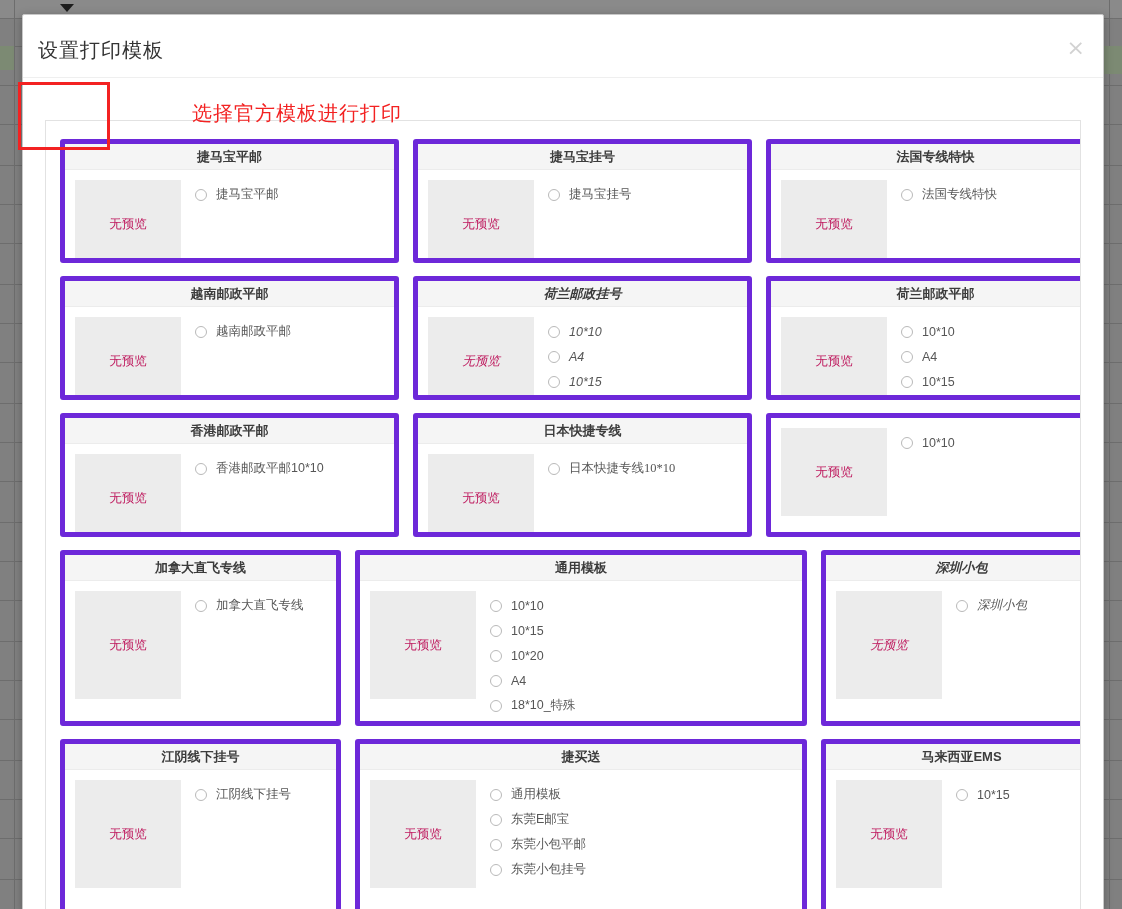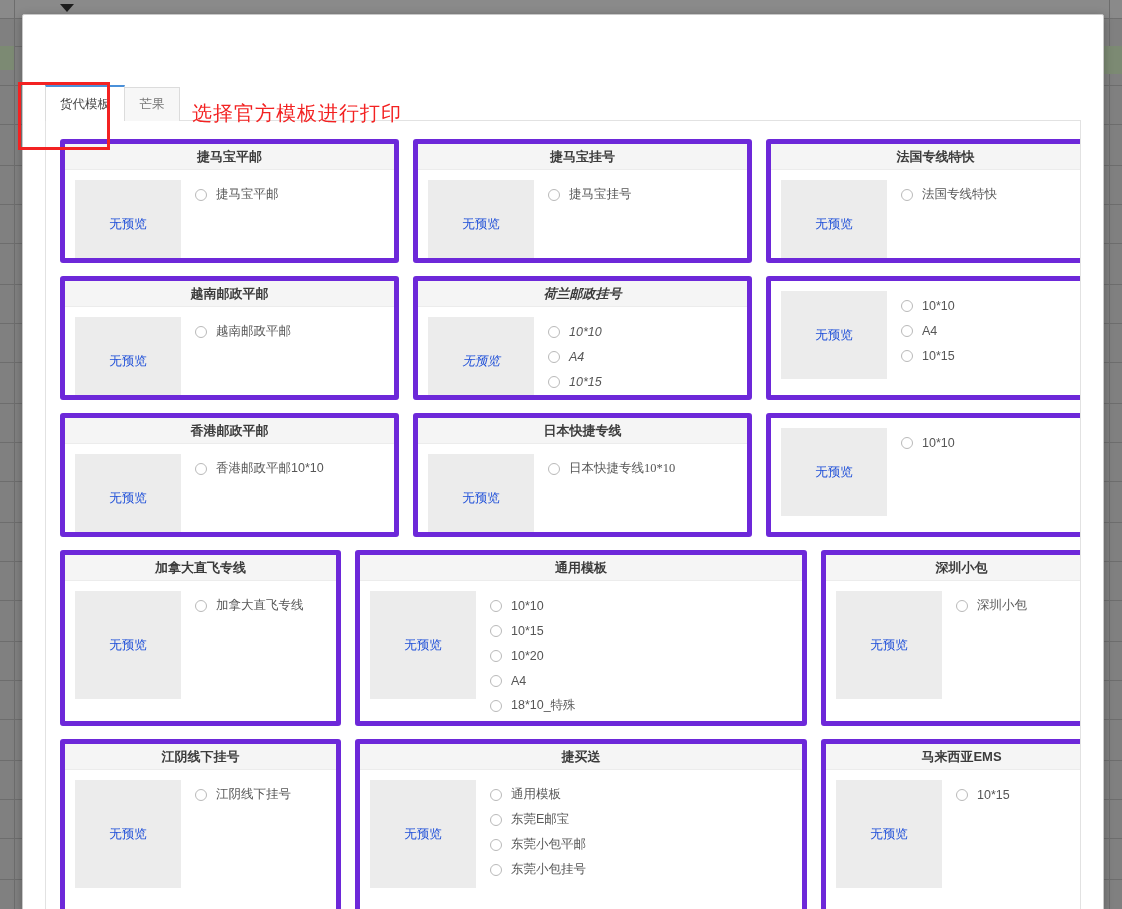--- a/index.html
+++ b/index.html
@@ -73,21 +73,21 @@
     border:5px solid #6d28d9;border-radius:3px;background:#fff;box-sizing:border-box;
     overflow:hidden;margin-right:14px;
   }
   .card:last-child{margin-right:0;}
   .card-head{
     height:25px;line-height:25px;text-align:center;background:#f5f5f5;
     border-bottom:1px solid #ececec;font-size:13px;font-weight:bold;color:#3b3b3b;
   }
   .card-body{display:flex;padding:10px 8px 10px 10px;}
   .preview{
-    width:106px;flex:0 0 106px;background:#ececec;color:#1d4ed8;font-size:12.5px;
+    width:106px;flex:0 0 106px;background:#ececec;color:#be185d;font-size:12.5px;
     display:flex;align-items:center;justify-content:center;
   }
   .opts{flex:1;padding-left:14px;padding-top:2px;}
   .opt{display:flex;align-items:center;height:25px;cursor:pointer;}
   .radio{
     width:12px;height:12px;border:1px solid #b9b9b9;border-radius:50%;
     flex:0 0 12px;background:#fff;box-sizing:border-box;
   }
   .opt-label{margin-left:9px;font-size:12.5px;color:#565656;white-space:nowrap;}
 
@@ -151,29 +151,26 @@
       <div class="r" style="top: 862px; height: 38px;"></div>
     </div>
   <div class="vline" style="left:14px;"></div>
   <div class="vline" style="right:12px;"></div>
   <div class="greencell" style="left:0;top:46px;width:14px;height:24px;"></div>
   <div class="greencell" style="right:0;top:46px;width:30px;height:28px;"></div>
 </div>
 
 <div id="modal">
 
-
-  <div class="tabs" id="tabs">
-      <div class="tab active">
-        <span>货代模板</span>
-      </div>
-      <div class="tab">
-        <span>芒果</span>
-      </div>
-    </div>
+  <div class="modal-head">
+    <div class="modal-title">设置打印模板</div>
+    <div class="modal-close">×</div>
+    <div class="modal-head-sep"></div>
+  </div>
+
 
   <div class="panel" id="panel">
       <div class="row">
         <div class="card h-sm" style="width: 339px; flex: 0 0 339px;">
           <div class="card-head">捷马宝平邮</div>
           <div class="card-body">
             <div class="preview" style="height: 88px;">无预览</div>
             <div class="opts">
               <label class="opt">
                 <span class="radio"></span>
@@ -234,20 +231,21 @@
                 <span class="opt-label">A4</span>
               </label>
               <label class="opt">
                 <span class="radio"></span>
                 <span class="opt-label">10*15</span>
               </label>
             </div>
           </div>
         </div>
         <div class="card h-sm" style="width: 339px; flex: 0 0 339px;">
+          <div class="card-head">荷兰邮政平邮</div>
           <div class="card-body">
             <div class="preview" style="height: 88px;">无预览</div>
             <div class="opts">
               <label class="opt">
                 <span class="radio"></span>
                 <span class="opt-label">10*10</span>
               </label>
               <label class="opt">
                 <span class="radio"></span>
                 <span class="opt-label">A4</span>
@@ -335,21 +333,21 @@
                 <span class="radio"></span>
                 <span class="opt-label">18*10_特殊</span>
               </label>
               <label class="opt">
                 <span class="radio"></span>
                 <span class="opt-label">10*15_特殊</span>
               </label>
             </div>
           </div>
         </div>
-        <div class="card h-lg" style="width: 281px; flex: 0 0 281px;">
+        <div class="card h-lg" style="width: 281px; flex: 0 0 281px; font-style: italic;">
           <div class="card-head">深圳小包</div>
           <div class="card-body">
             <div class="preview" style="height: 108px;">无预览</div>
             <div class="opts">
               <label class="opt">
                 <span class="radio"></span>
                 <span class="opt-label">深圳小包</span>
               </label>
             </div>
           </div>

